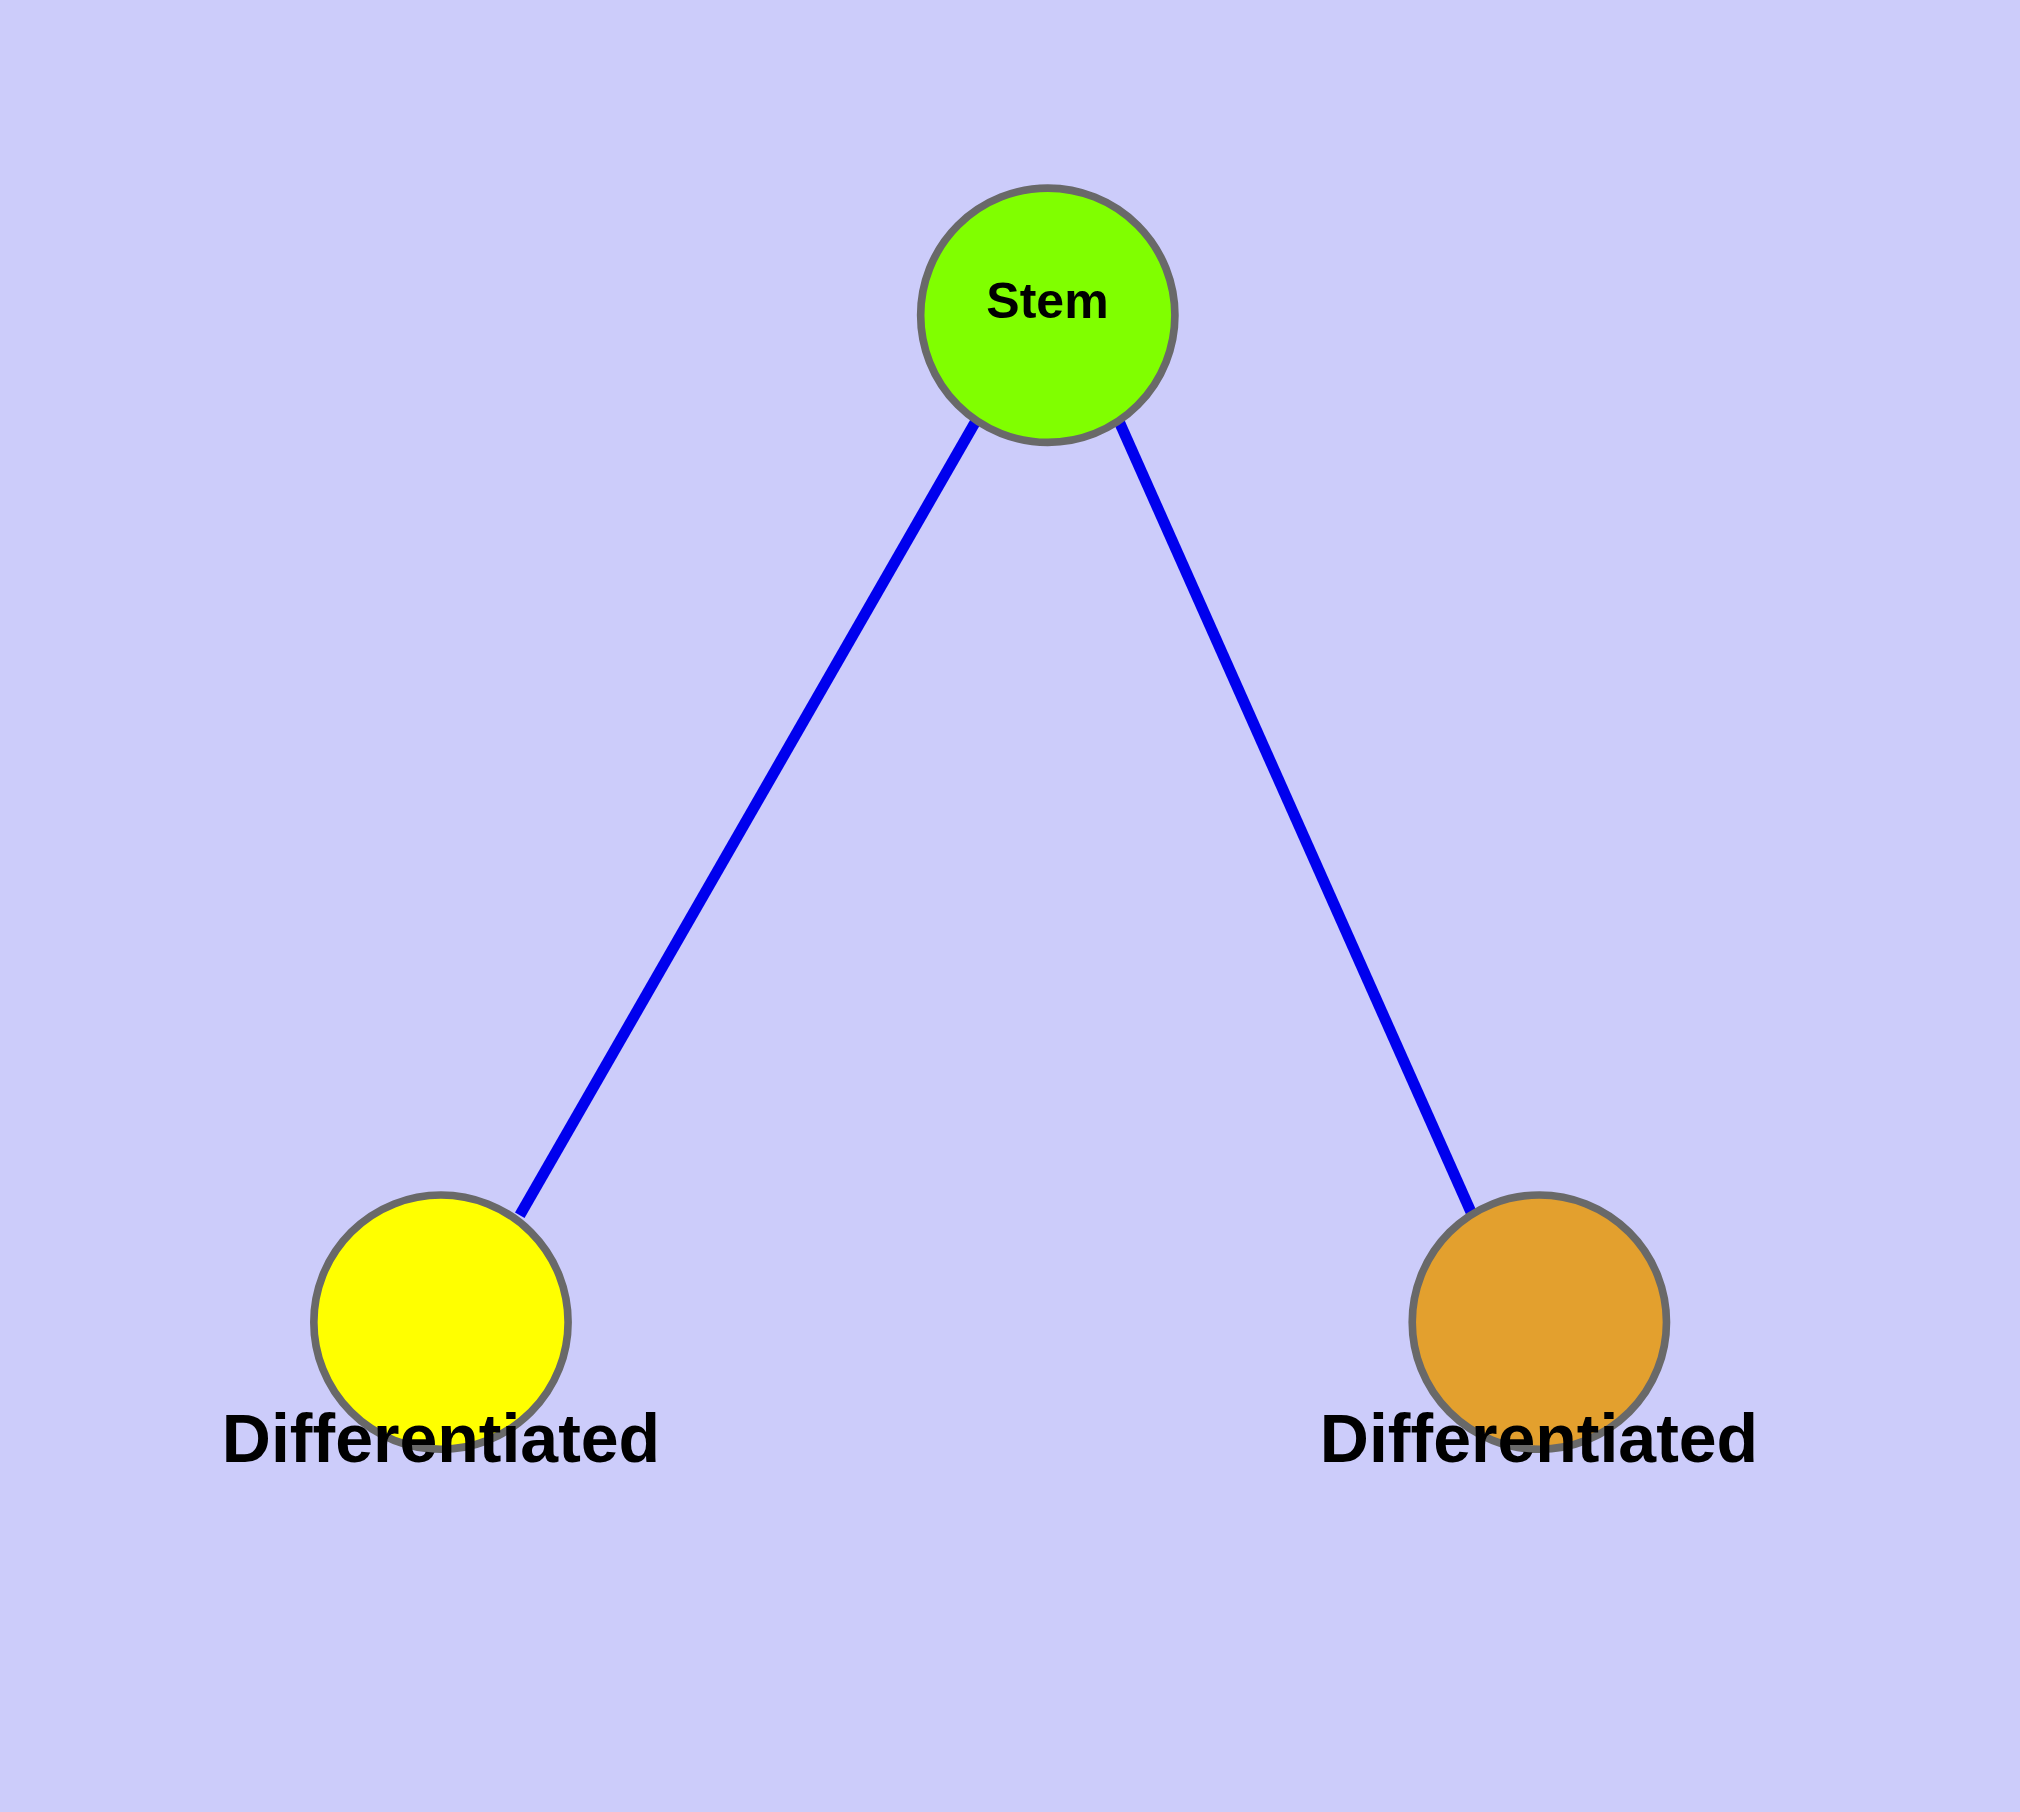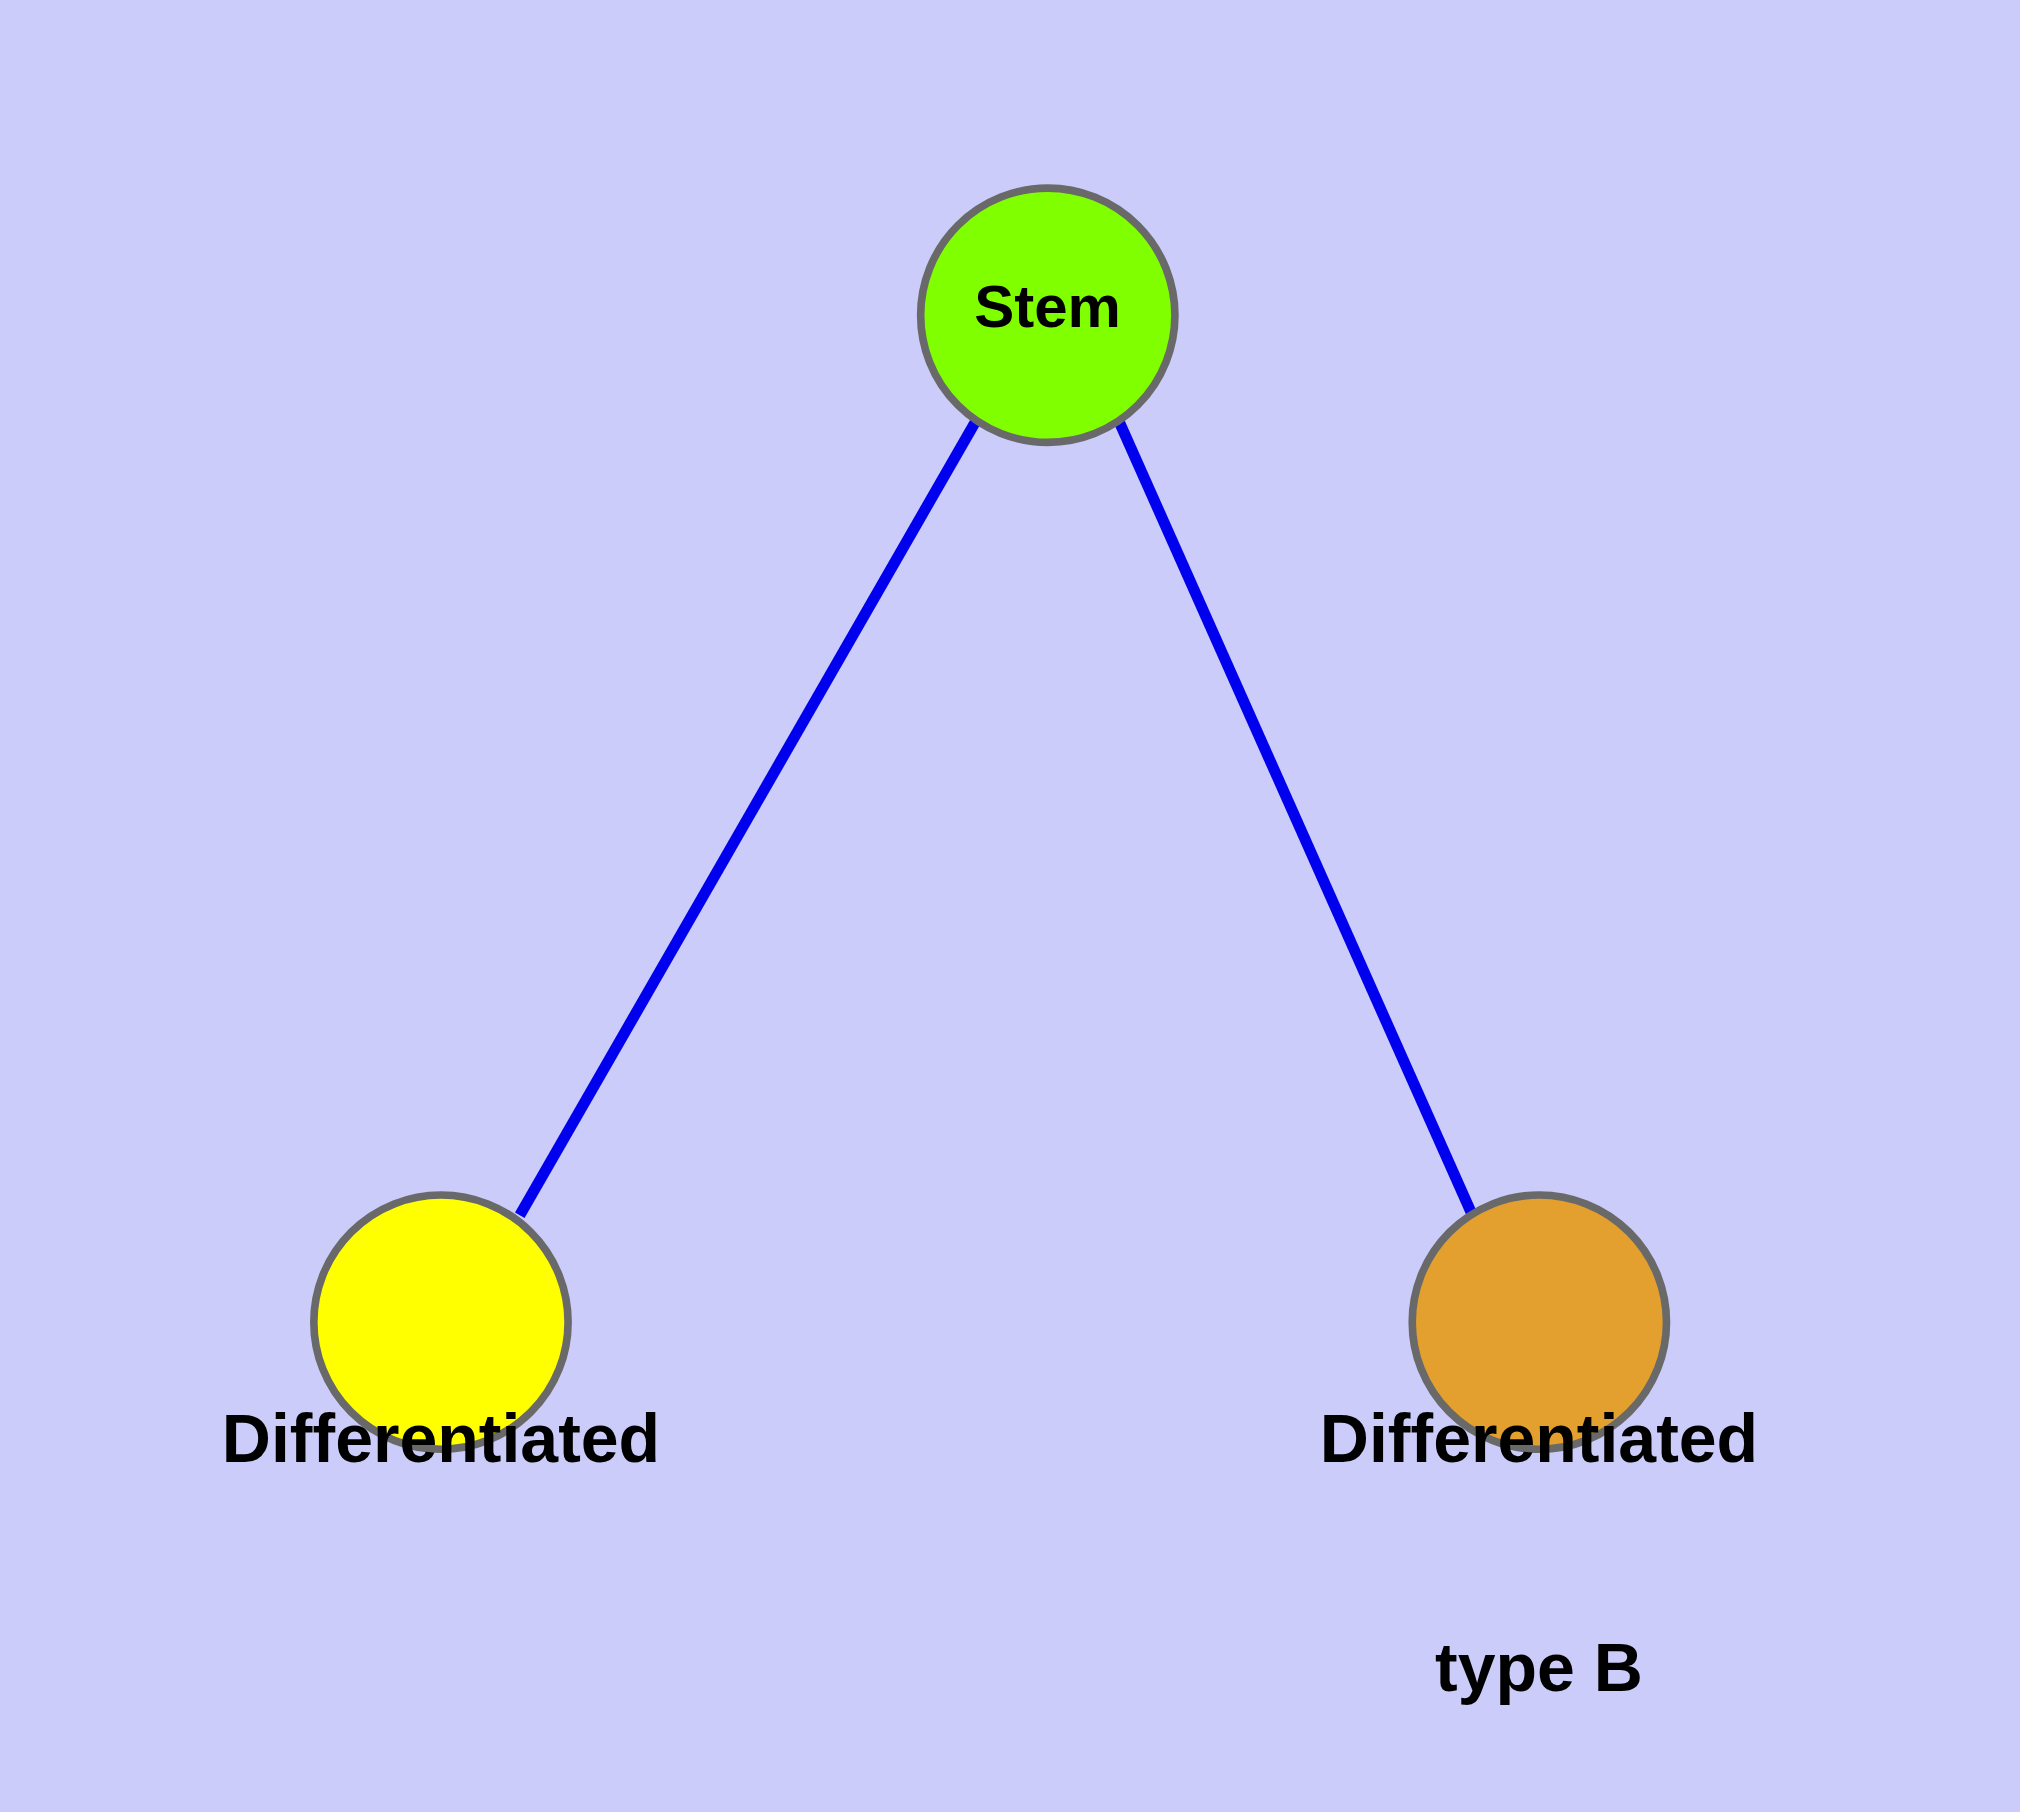--- a/index.html
+++ b/index.html
@@ -30,21 +30,21 @@
     position: absolute;
     text-align: center;
     color: #000000;
     font-family: "Liberation Sans", sans-serif;
     font-weight: bold;
     white-space: pre;
     line-height: 1.12;
     pointer-events: none;
   }
   .node-label-stem {
-    font-size: 60px;
+    font-size: 50px;
     left: 793px;
     top: 273px;
     width: 509px;
   }
   .node-label-a {
     font-size: 68px;
     left: 102px;
     top: 1248px;
     width: 678px;
   }
@@ -73,17 +73,16 @@
   </svg>
 
   <div class="node-label node-label-stem">Stem</div>
 
   <div class="node-label node-label-a">
     <div>Differentiated</div>
   </div>
 
   <div class="node-label node-label-b">
     <div>Differentiated</div>
-    <div>type B</div>
   </div>
 
 </div>
 
 
 </body></html>

